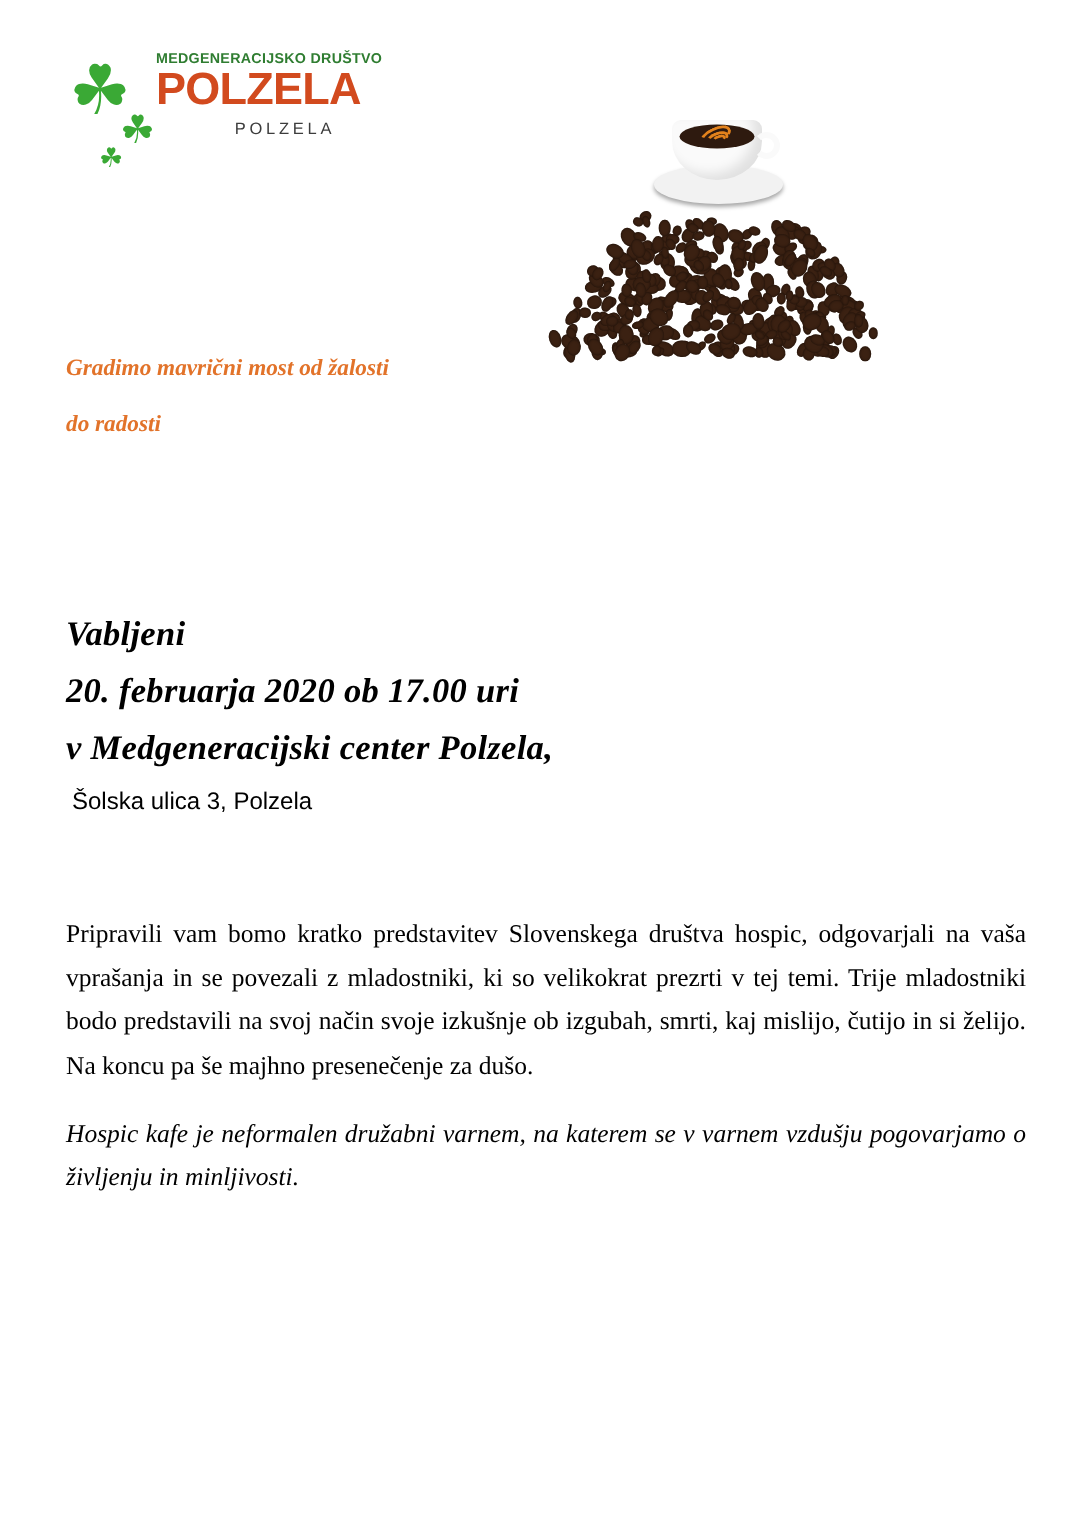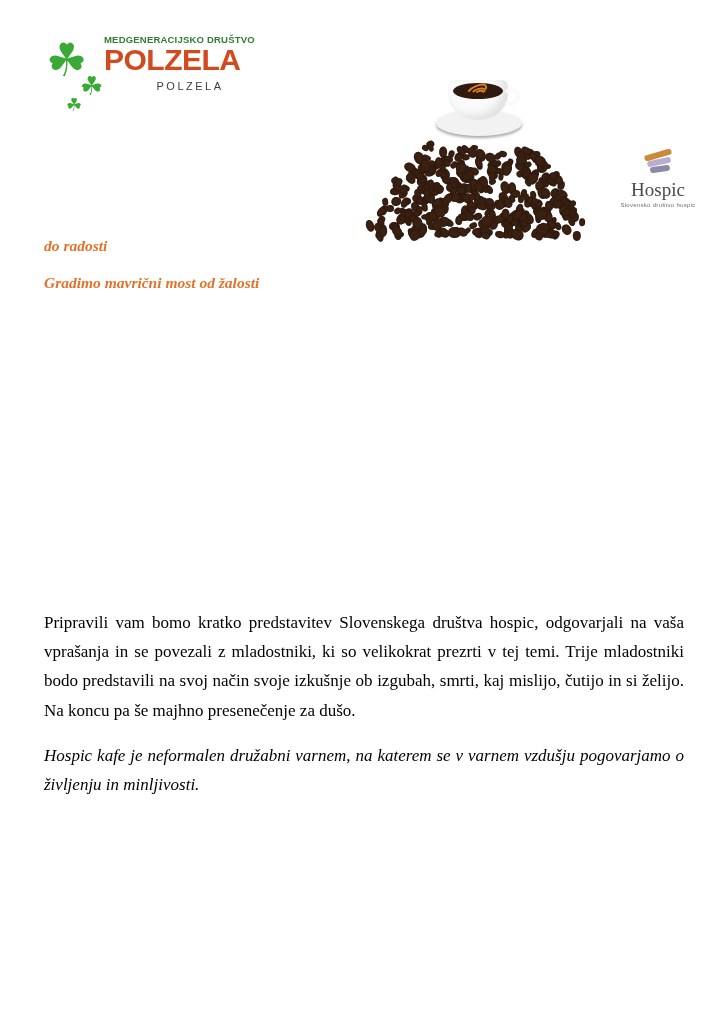--- a/index.html
+++ b/index.html
@@ -673,35 +673,32 @@
         <div class="cup-handle"></div>
         <div class="coffee"></div>
         <div class="swirl">
             <i></i>
             <i></i>
             <i></i>
           </div>
       </div>
     </div>
 
-    <div class="logo-hospic">
-      <div class="hospic-mark">
-          <i></i>
-          <i></i>
-          <i></i>
-        </div>
-      <div class="hospic-name">Hospic</div>
-      <div class="hospic-sub">Slovensko društvo hospic</div>
-    </div>
   </div>
 
   <div class="title-block">
+    <div class="subtitle">Gradimo mavrični most od žalosti</div>
     <div class="subtitle">do radosti</div>
-    <div class="subtitle">Gradimo mavrični most od žalosti</div>
   </div>
 
+  <div class="invite">
+    <div class="invite-line">Vabljeni</div>
+    <div class="invite-line">20. februarja 2020  ob 17.00 uri</div>
+    <div class="invite-line">v Medgeneracijski center  Polzela,</div>
+    <div class="invite-address">Šolska ulica 3, Polzela</div>
+  </div>
 
   <div class="body-text">
     <p>Pripravili vam bomo kratko predstavitev Slovenskega društva hospic, odgovarjali na vaša vprašanja in se povezali z mladostniki, ki so velikokrat prezrti v tej temi. Trije mladostniki bodo predstavili na svoj način svoje izkušnje ob izgubah, smrti, kaj mislijo, čutijo in si želijo. Na koncu pa še majhno presenečenje za dušo.</p>
     <p class="italic">Hospic kafe je neformalen družabni varnem, na katerem se v varnem vzdušju pogovarjamo o življenju in minljivosti.</p>
   </div>
 
 </div>
 
 </body></html>

